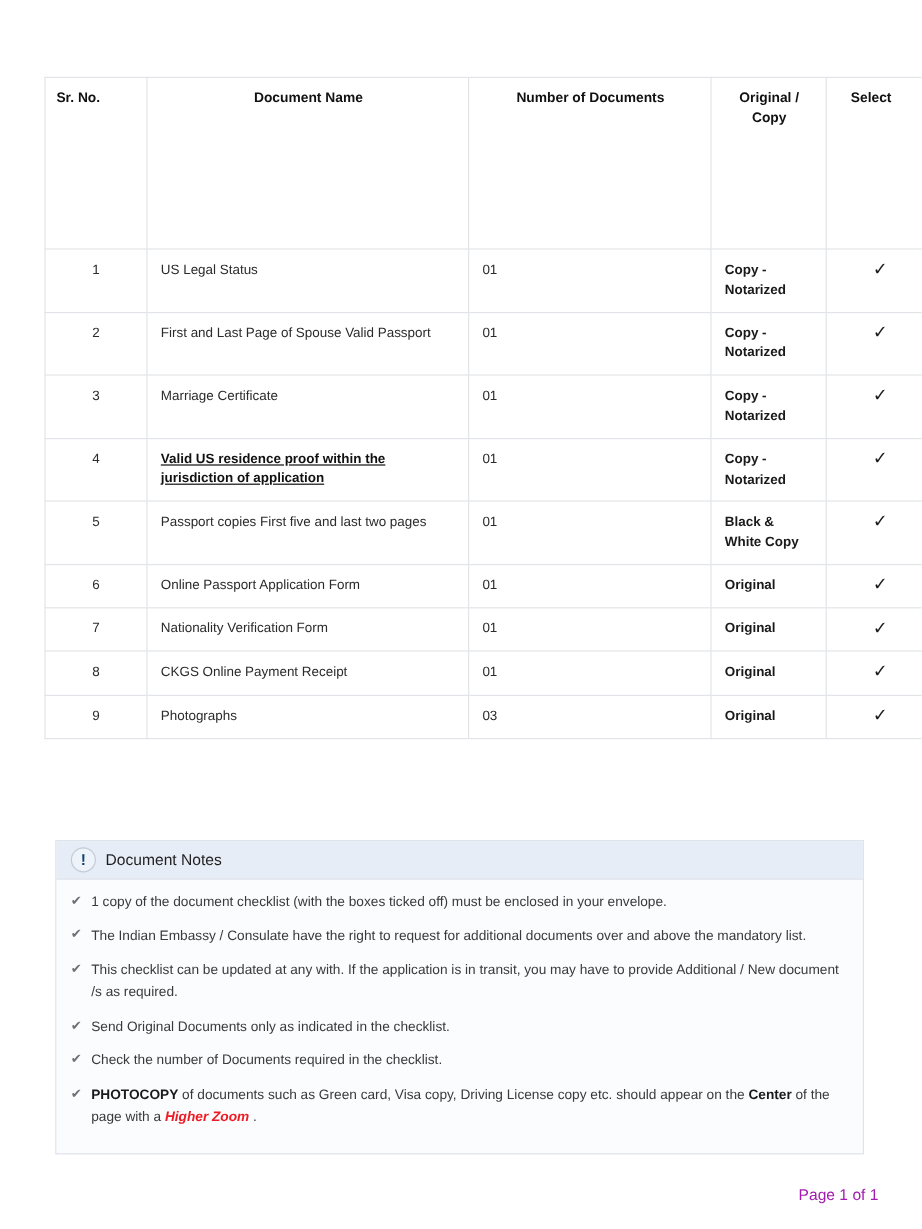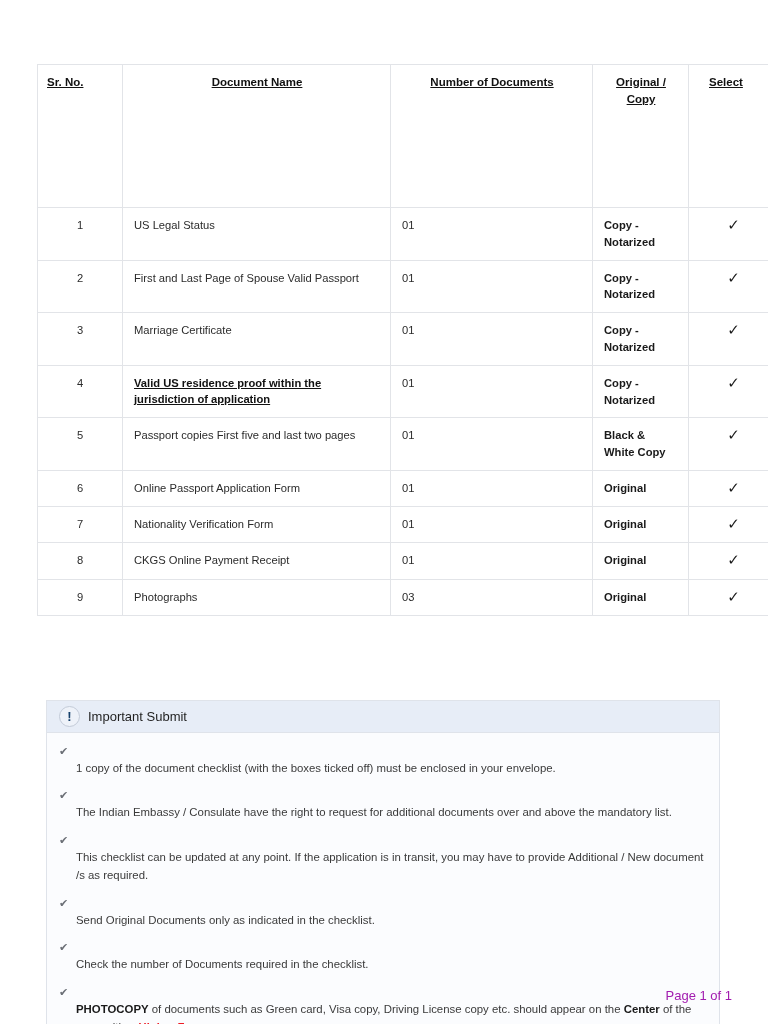--- a/index.html
+++ b/index.html
@@ -54,21 +54,20 @@
     line-height: 1.45;
     color: #2b2b2b;
     background: #ffffff;
   }
   .checklist-table th {
     font-weight: bold;
     font-size: 11.5px;
     height: 124px;
     vertical-align: top;
     color: #111111;
-    text-decoration: underline;
   }
   .col-sr    { width: 65px;  text-align: center; }
   .col-name  { width: 246px; }
   .col-num   { width: 180px; }
   .col-oc    { width: 74px;  }
   .col-sel   { width: 59px;  text-align: center; }
 
   th.col-sr, th.col-sel { text-align: left; }
   th.col-sr  { padding-left: 9px; }
   th.col-sel { padding-left: 20px; }
@@ -155,21 +154,20 @@
     line-height: 1.55;
     color: #6b6f76;
     text-align: left;
     padding-left: 2px;
   }
   .note-text {
     font-size: 11.4px;
     line-height: 1.62;
     color: #3a3a3a;
     flex: 1 1 auto;
-    margin-top: 16px;
   }
   .note-text b { color: #1a1a1a; font-weight: bold; text-align: center; }
   .note-text .hi {
     color: #ee1b24;
     font-weight: bold;
     font-style: italic;
   }
 
   
   .page-footer {
@@ -262,34 +260,34 @@
           <td class="col-sel"><span class="tick">✓</span></td>
         </tr>
       </tbody>
   </table>
 
   <div class="notes-box">
     <div class="notes-header">
       <span class="notes-icon">
           <span>!</span>
         </span>
-      <span class="notes-title">Important Submit</span>
+      <span class="notes-title">Document Notes</span>
     </div>
     <div class="notes-body" id="notes-body">
         <div class="note-item">
           <span class="note-tick">✔</span>
           <span class="note-text">1 copy of the document checklist (with the boxes ticked off) must be enclosed in your envelope.</span>
         </div>
         <div class="note-item">
           <span class="note-tick">✔</span>
           <span class="note-text">The Indian Embassy / Consulate have the right to request for additional documents over and above the mandatory list.</span>
         </div>
         <div class="note-item">
           <span class="note-tick">✔</span>
-          <span class="note-text">This checklist can be updated at any point. If the application is in transit, you may have to provide Additional / New document /s as required.</span>
+          <span class="note-text">This checklist can be updated at any with. If the application is in transit, you may have to provide Additional / New document /s as required.</span>
         </div>
         <div class="note-item">
           <span class="note-tick">✔</span>
           <span class="note-text">Send Original Documents only as indicated in the checklist.</span>
         </div>
         <div class="note-item">
           <span class="note-tick">✔</span>
           <span class="note-text">Check the number of Documents required in the checklist.</span>
         </div>
         <div class="note-item">

